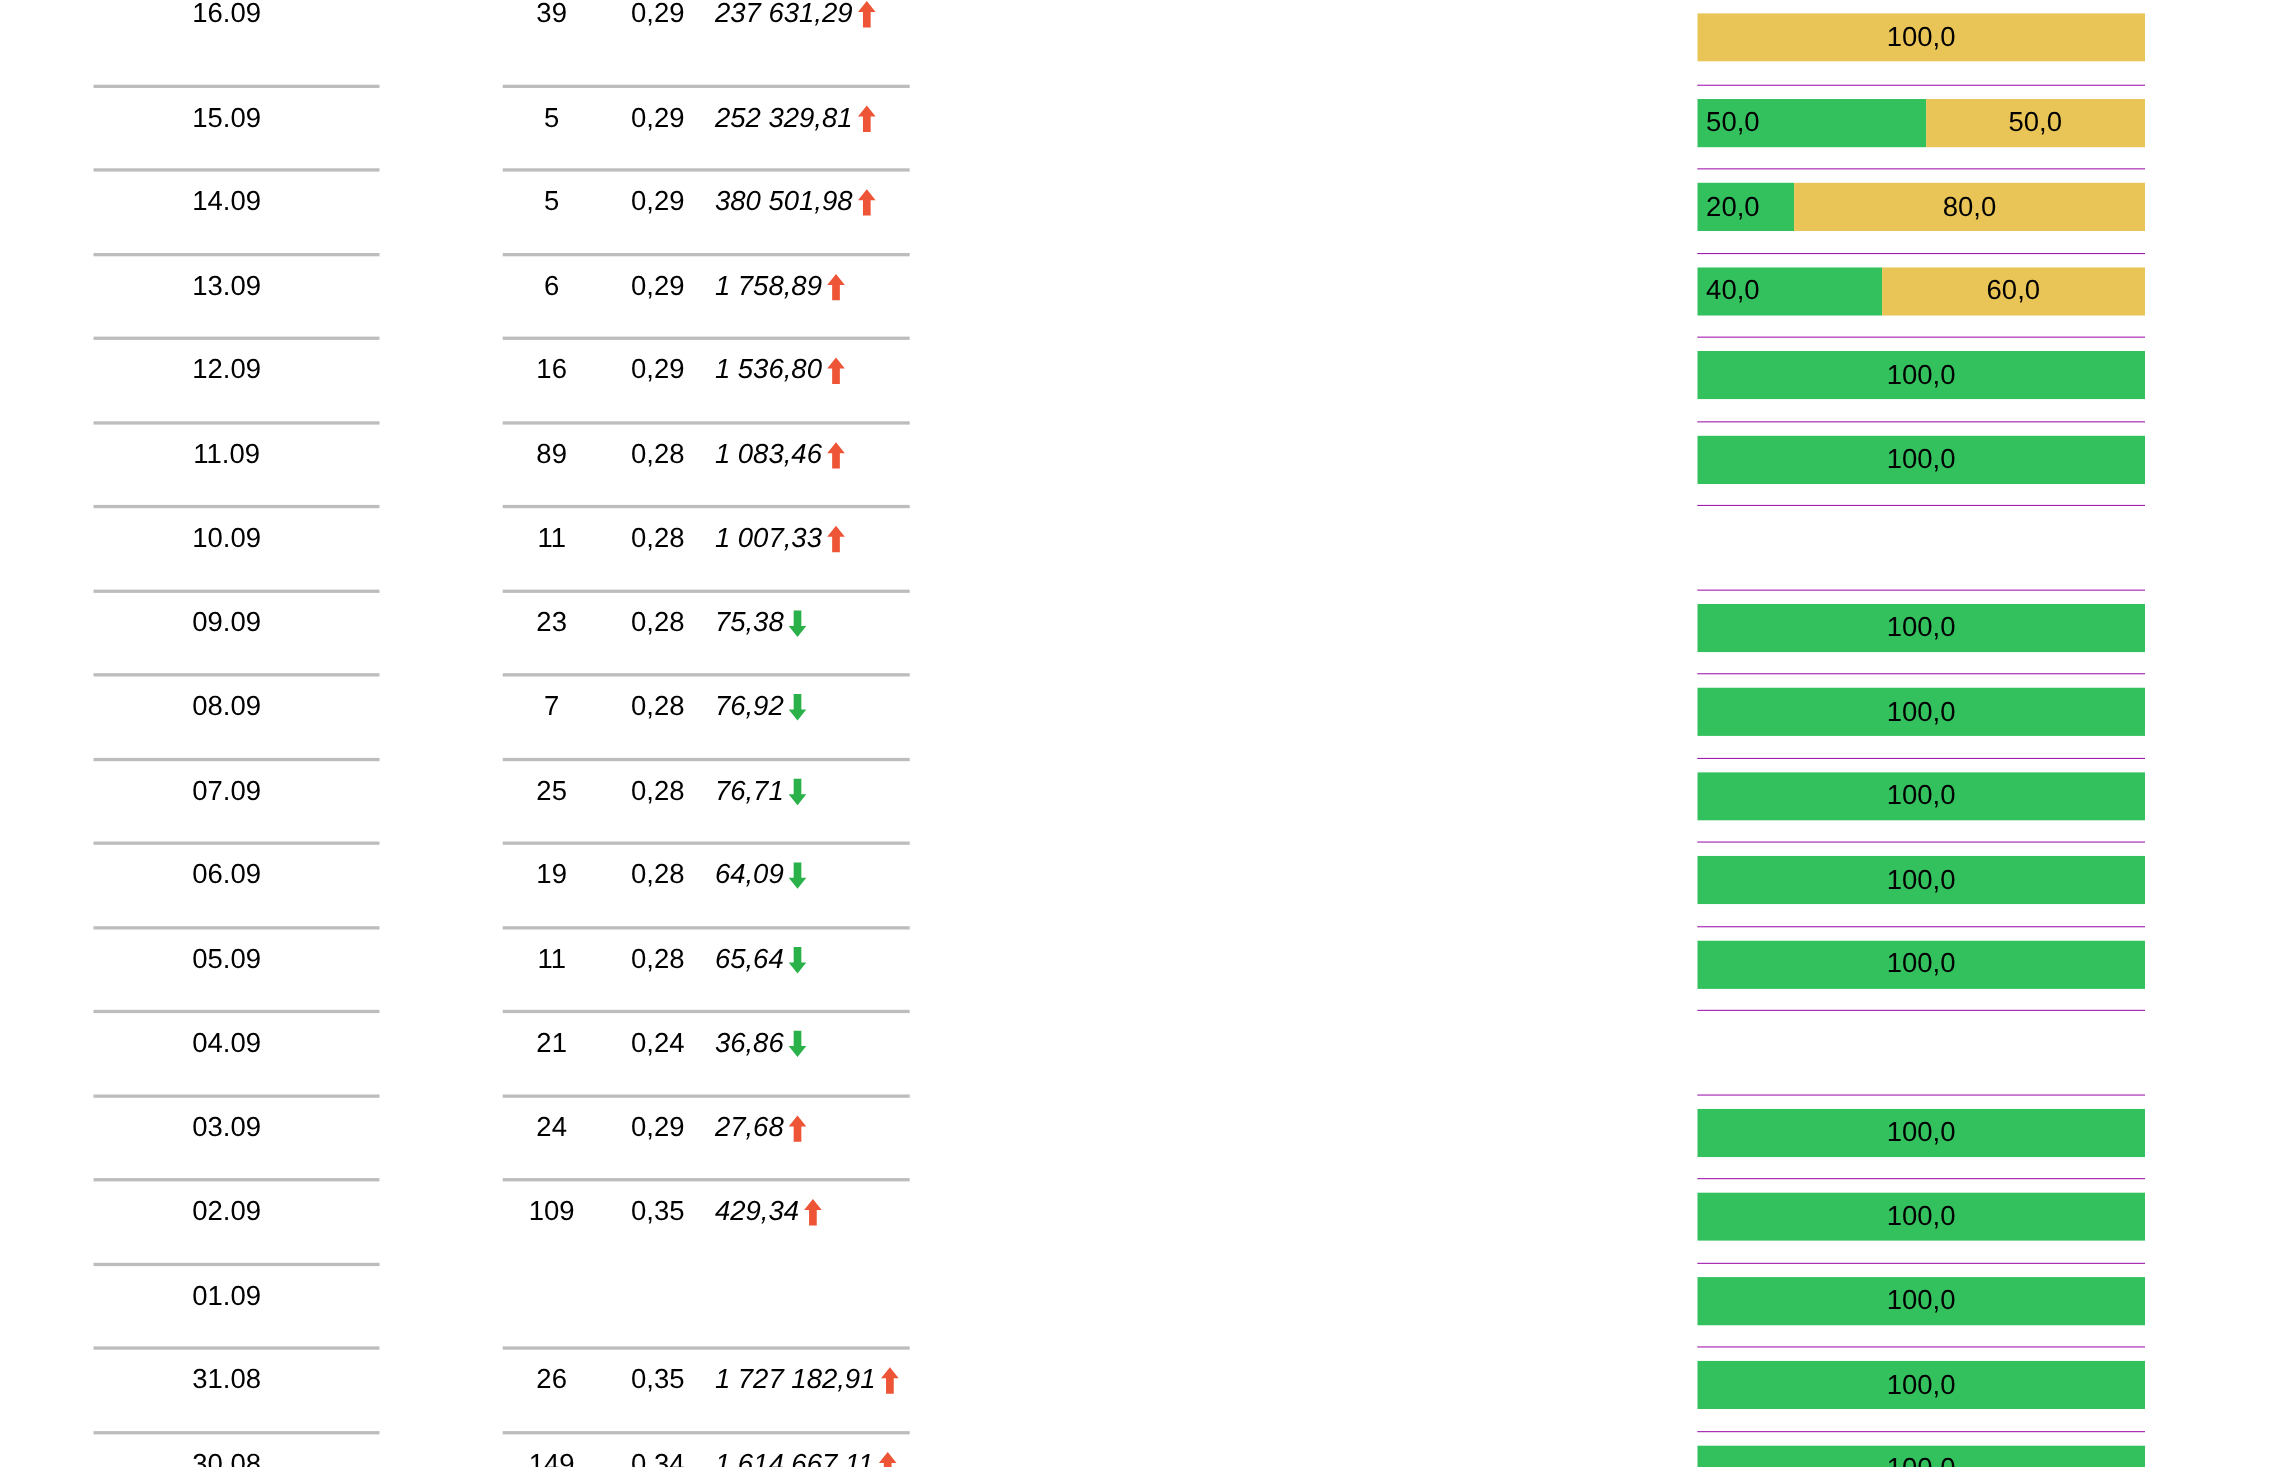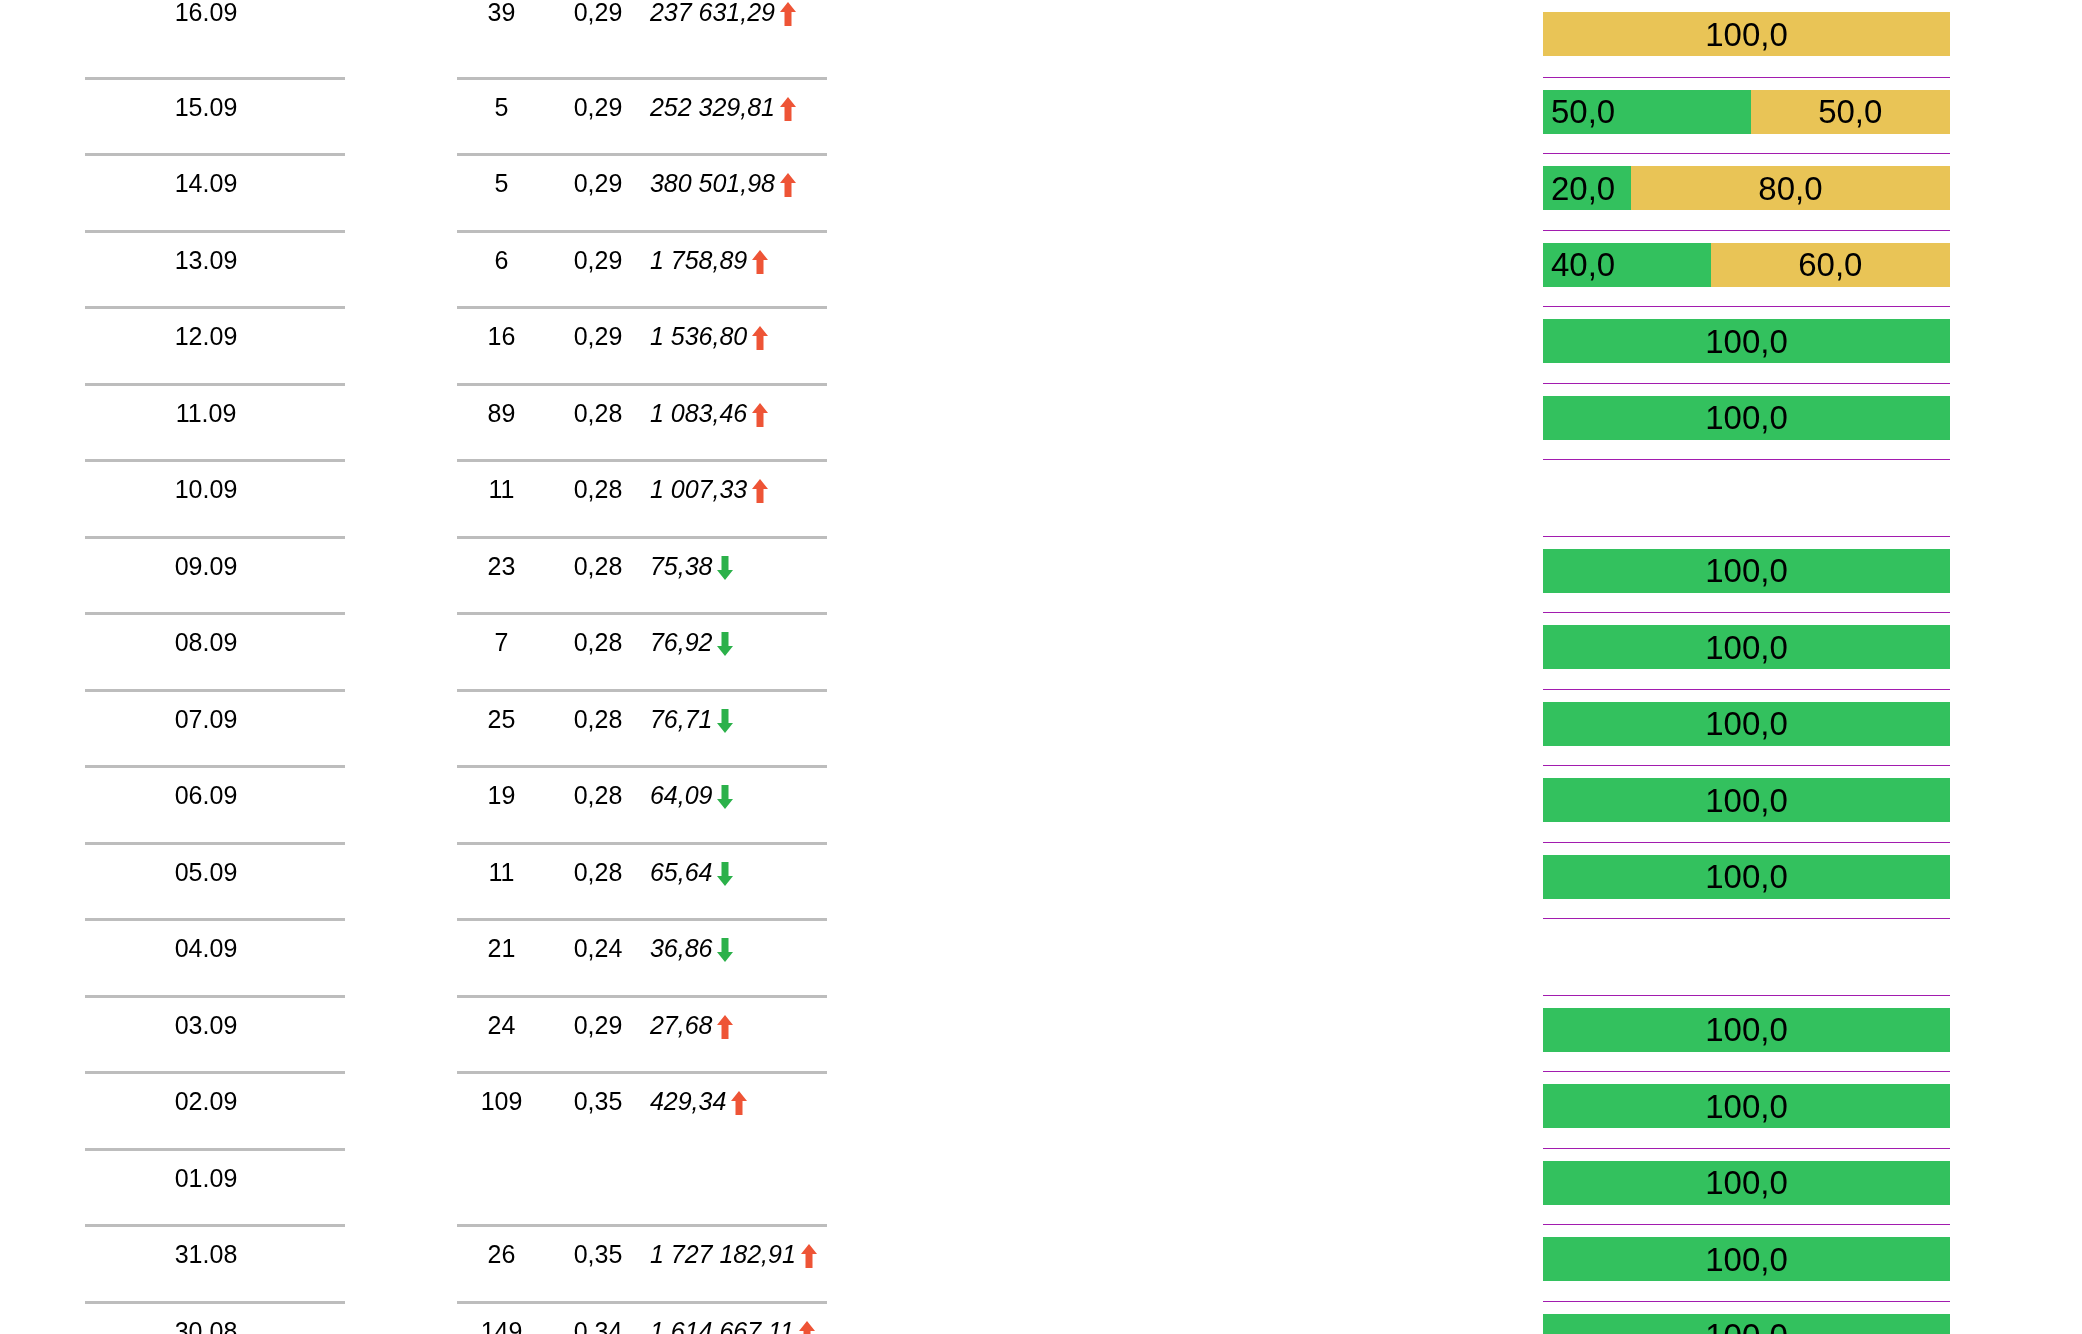--- a/index.html
+++ b/index.html
@@ -94,21 +94,21 @@
     top: 12px;
     width: 407px;
     height: 44px;
     display: flex;
     overflow: hidden;
   }
   .seg {
     display: flex;
     align-items: center;
     justify-content: center;
-    font-size: 33px;
+    font-size: 25px;
     line-height: 1;
     color: #000;
     overflow: hidden;
     white-space: nowrap;
   }
   .seg-green { background: #33c15e; }
   .seg-yellow { background: #e9c456; }
   .seg.pad-left { justify-content: flex-start; padding-left: 8px; }
 
   

